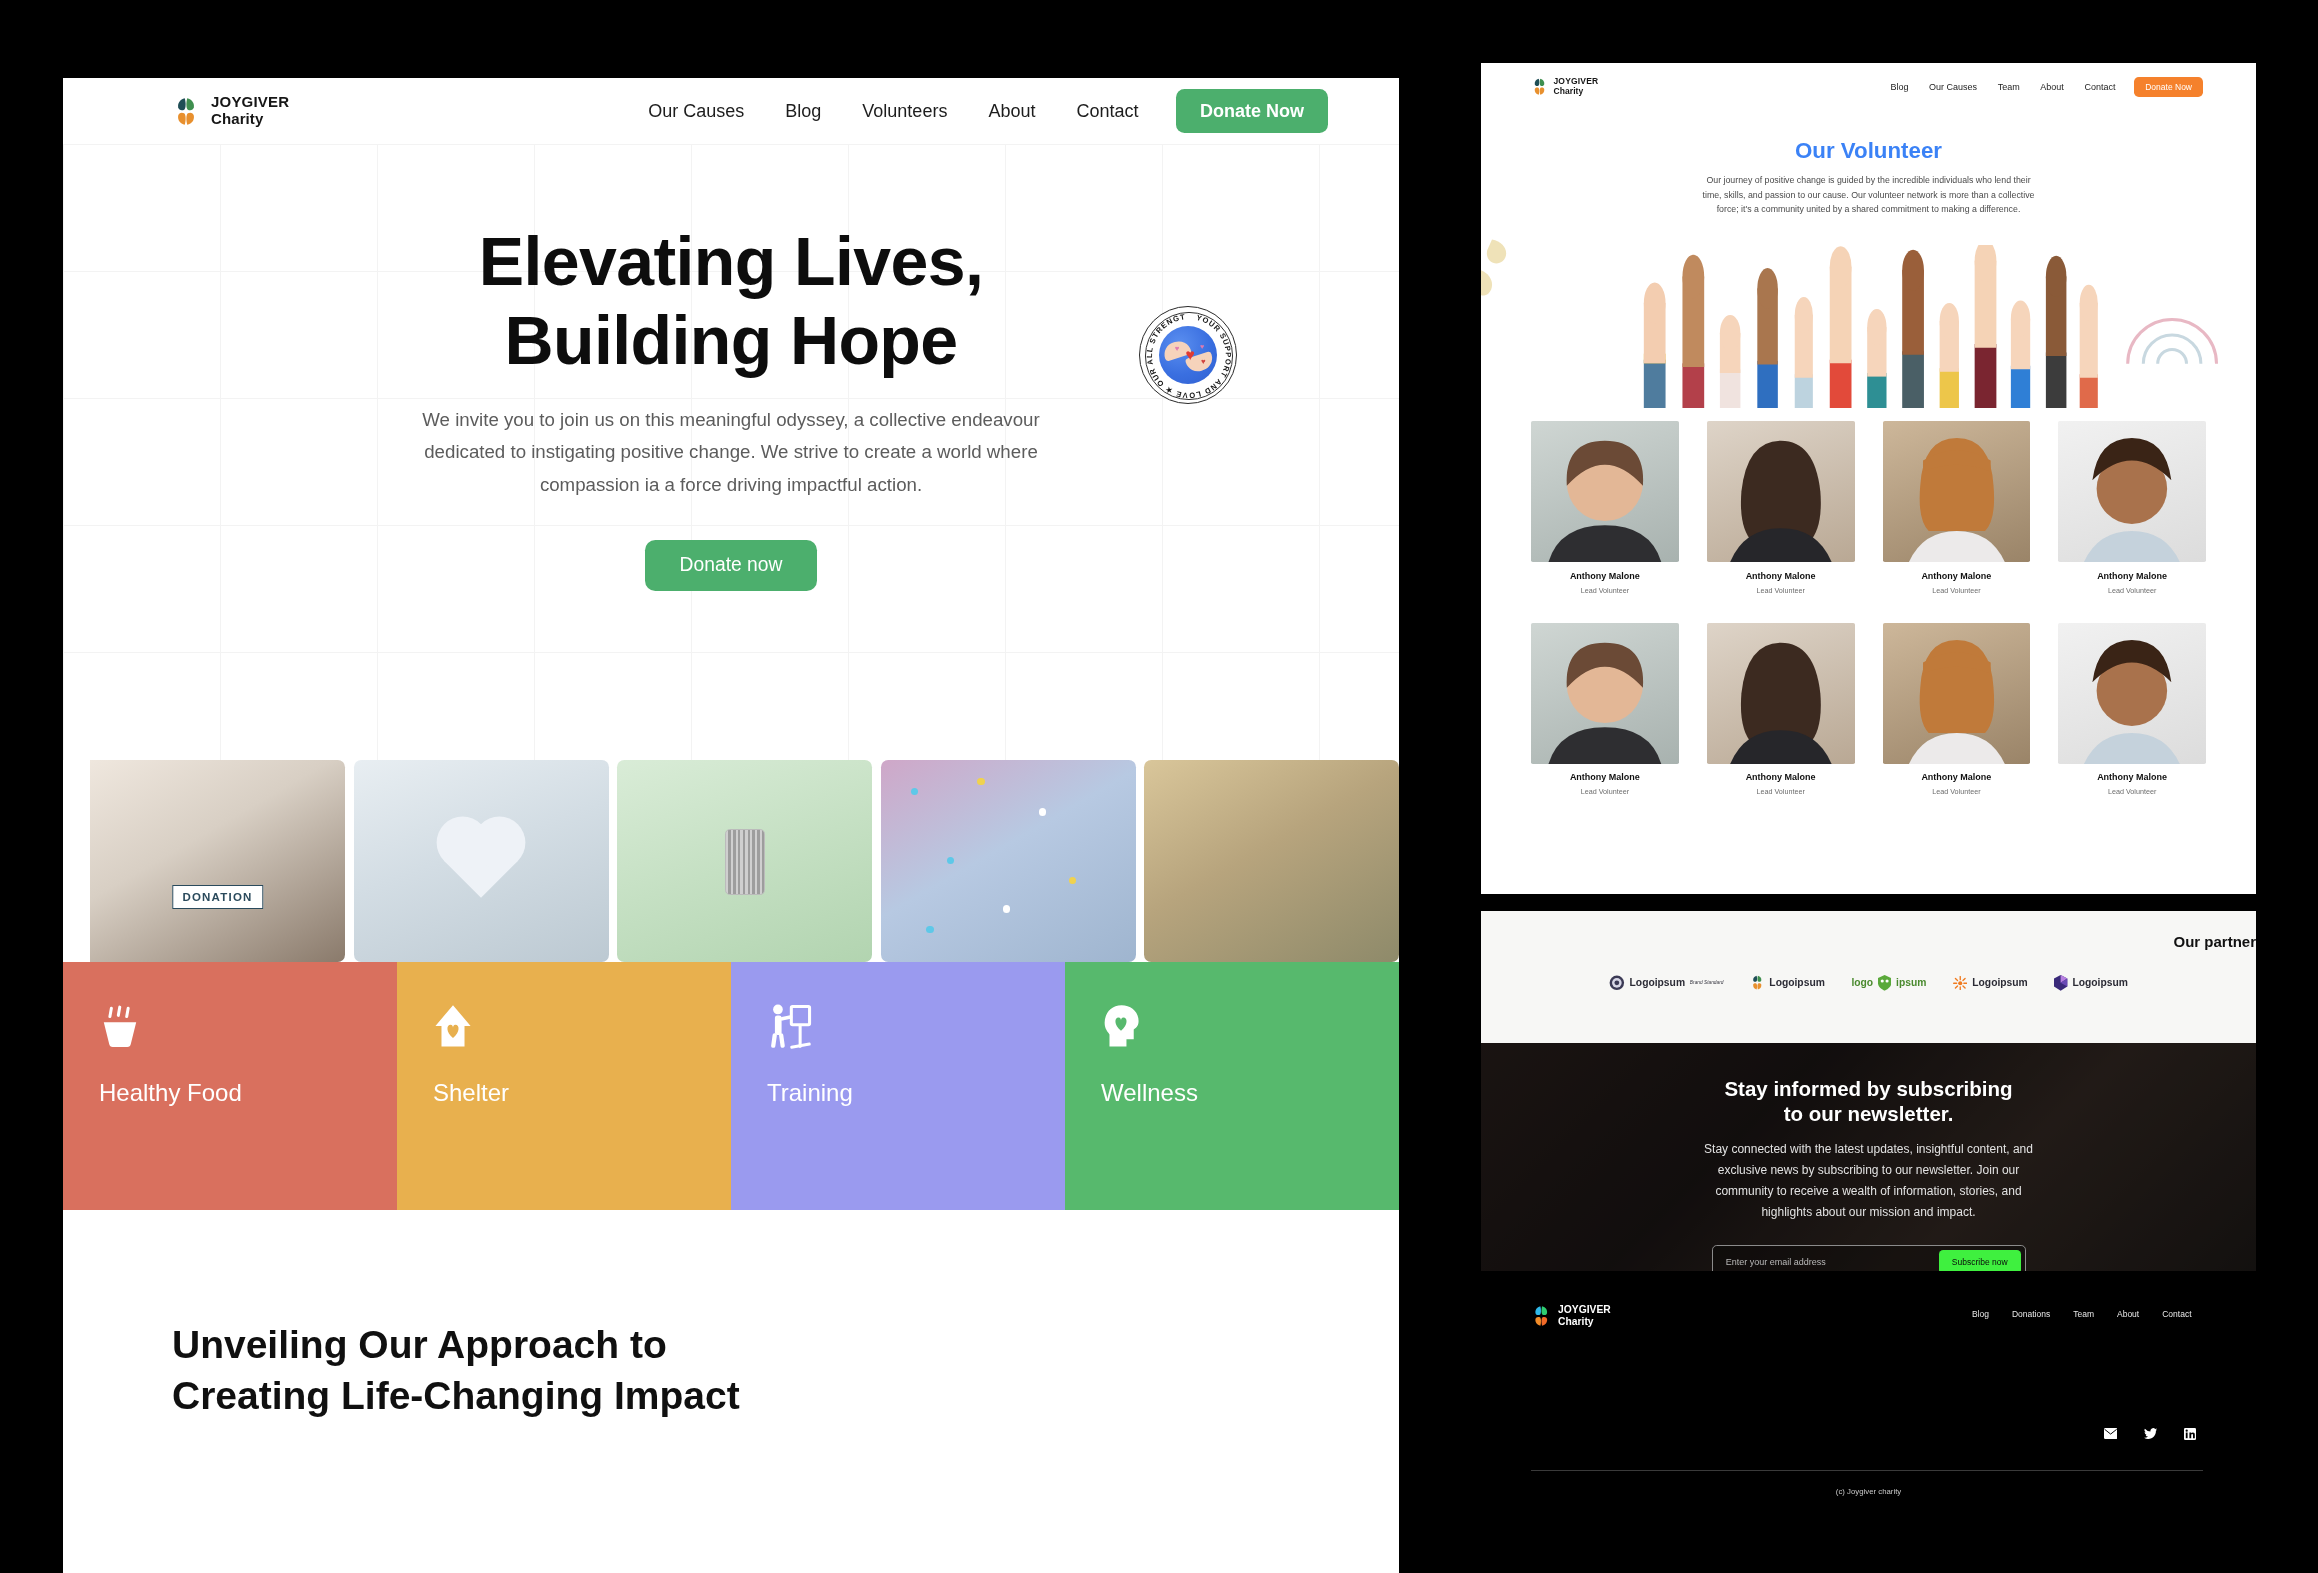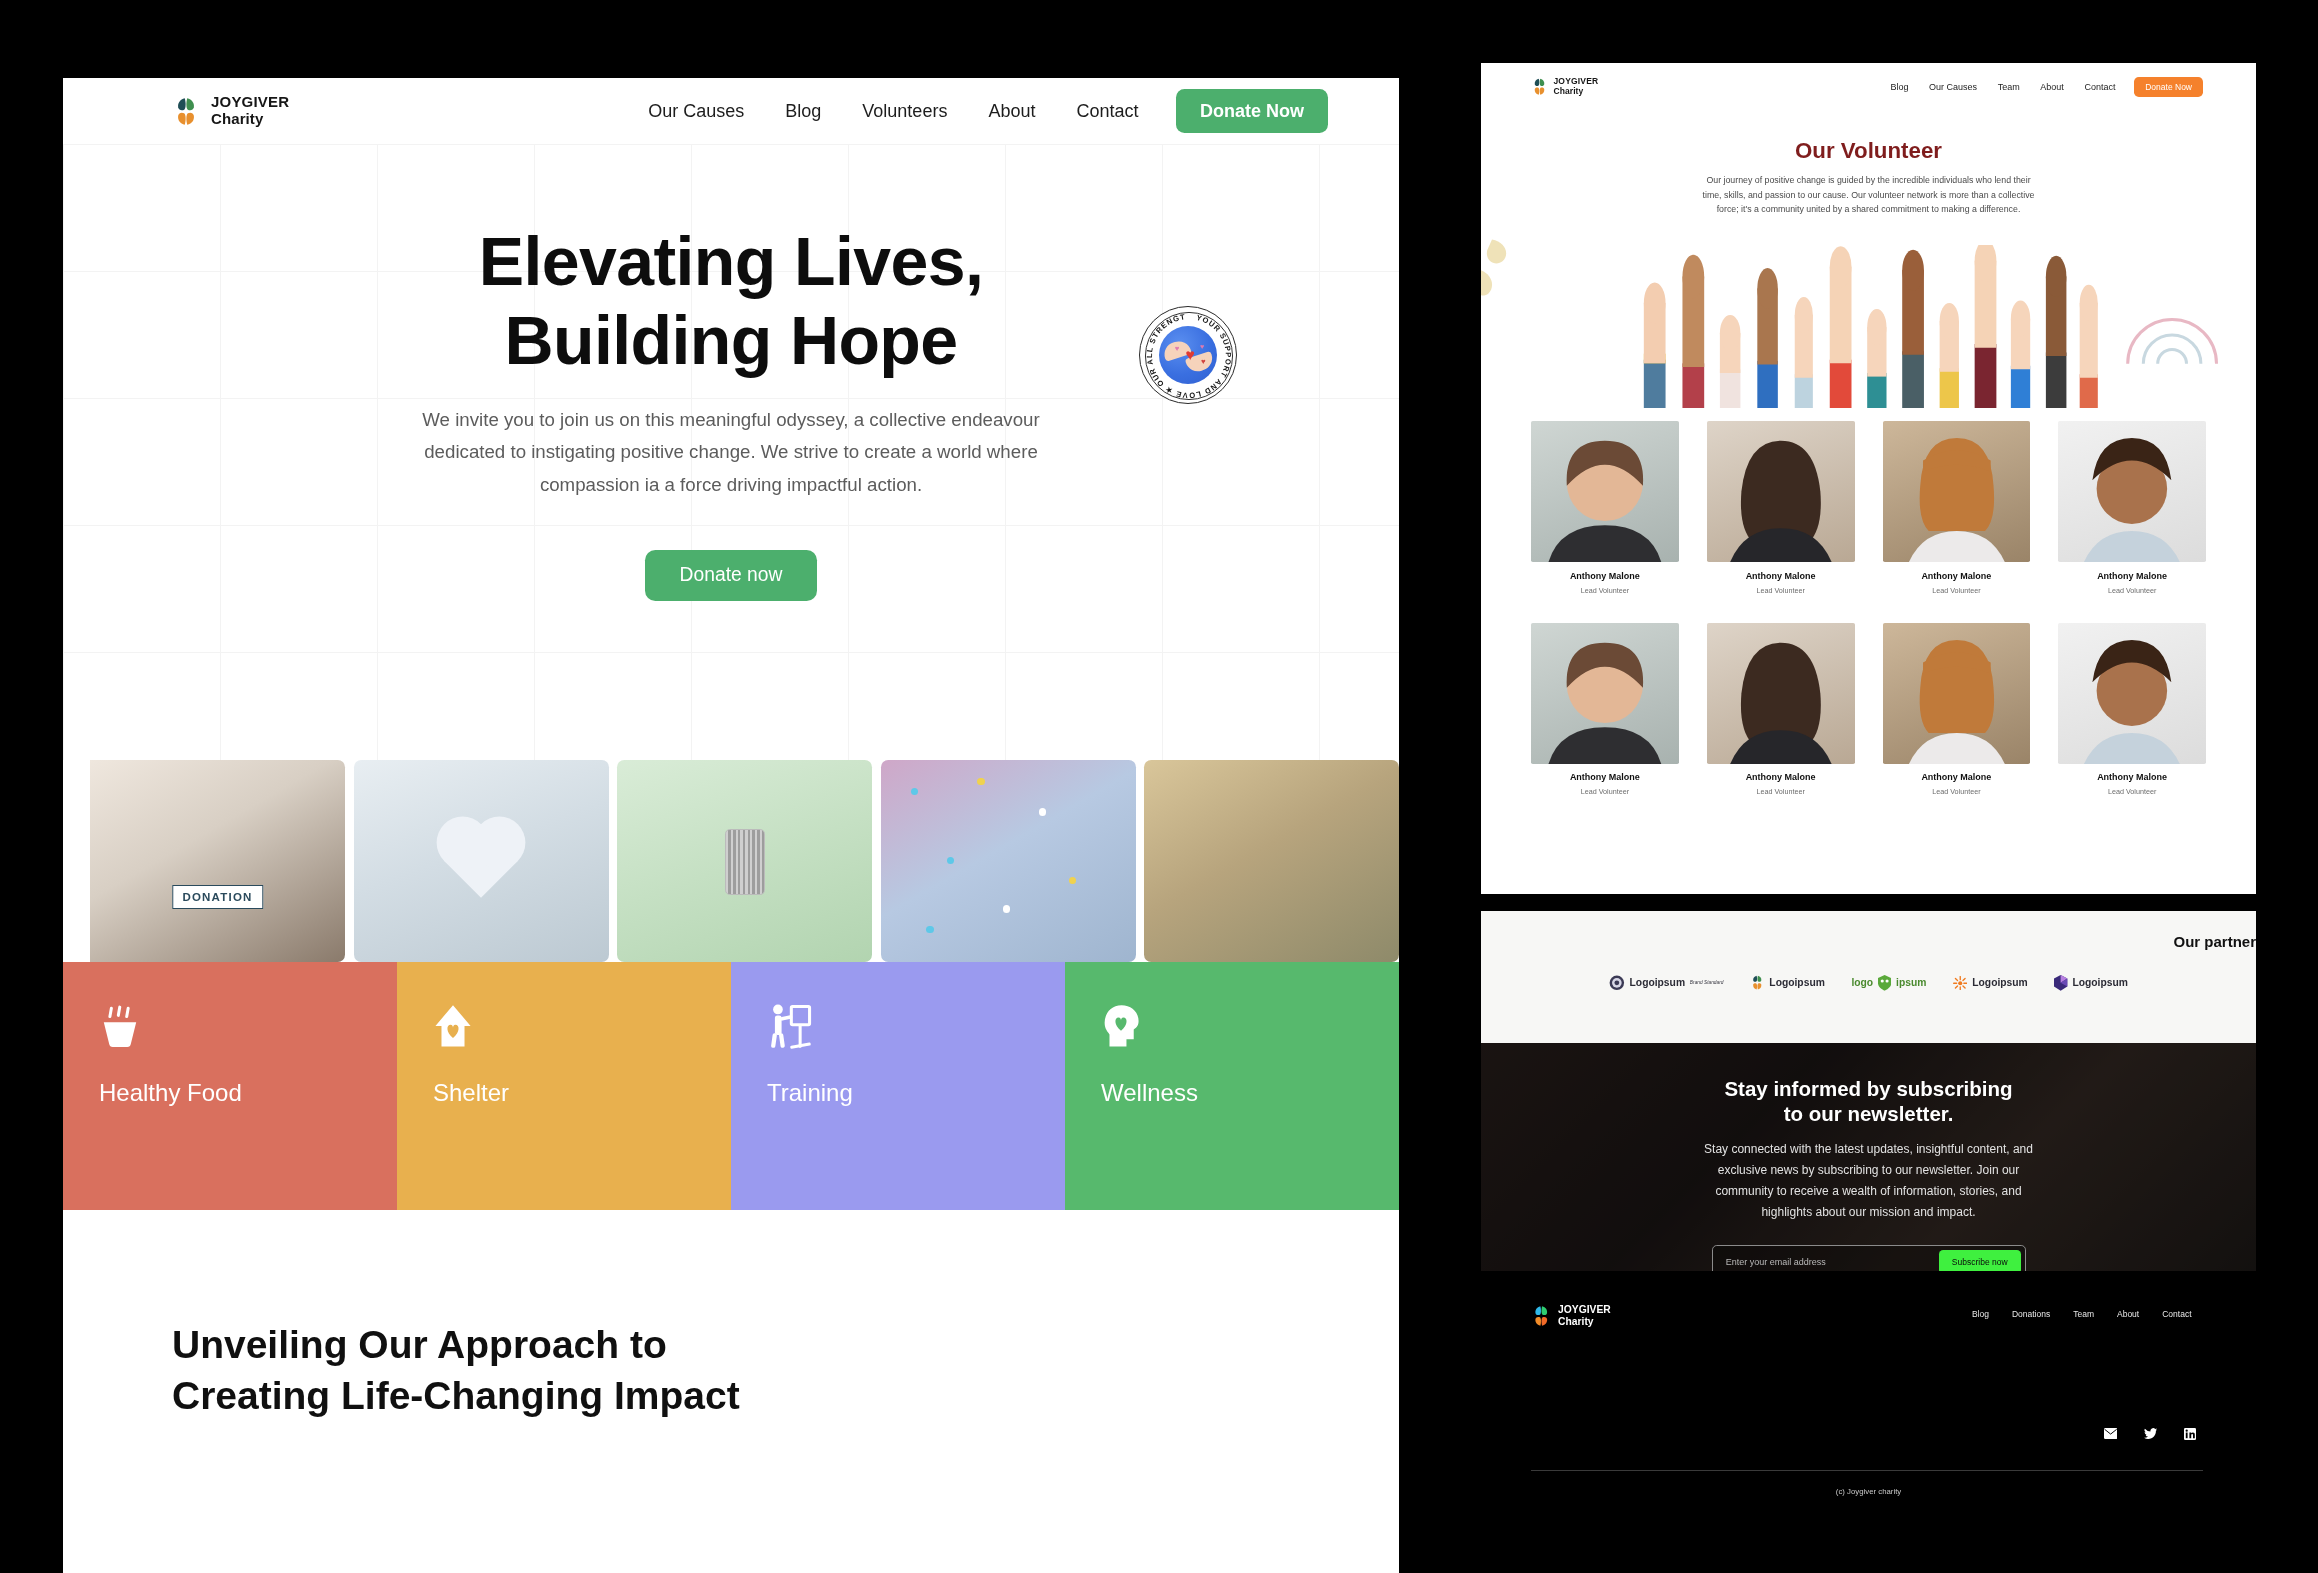--- a/index.html
+++ b/index.html
@@ -44,21 +44,21 @@
       repeating-linear-gradient(to right, #f3f3f3 0 0.6px, transparent 0.6px 157px),
       repeating-linear-gradient(to bottom, #f3f3f3 0 0.6px, transparent 0.6px 127px);
     background-color:#fff;
   }
   .hero-inner{ padding-top:78px; text-align:center; }
   .hero h1{
     font-size:68px; line-height:1.16; font-weight:700;
     color:#0d0d0d; letter-spacing:-0.6px;
   }
   .hero p{
-    margin:24px auto 14px; width:652px;
+    margin:24px auto 4px; width:652px;
     font-size:18.7px; line-height:1.75; color:#5c5c5c;
   }
   .btn-donate-hero{
     margin-top:34px; background:#4caf6d; color:#fff;
     font-size:19.3px; border:none; border-radius:10.3px;
     padding:14.5px 35px; cursor:pointer;
   }
   .badge{
     position:absolute; right:162px; top:162px;
     width:98px; height:98px; border-radius:50%;
@@ -136,21 +136,21 @@
   }
   .rt-logo-mark{ width:17px; height:17.5px; position:relative; flex:none; }
   .rt-logo .l1,.rt-logo .l2{ font-size:8.5px; font-weight:700; color:#161616; line-height:1.15; }
   .rt-nav{ display:flex; align-items:center; }
   .rt-nav a{ font-size:9px; color:#1d1d1d; text-decoration:none; padding:0 10.3px; white-space:nowrap; }
   .btn-donate-orange{
     margin-left:8.5px; background:#f5812c; color:#fff; font-size:8.5px;
     border:none; border-radius:4.8px; padding:5.4px 11px; cursor:pointer; white-space:nowrap;
   }
   .vol-head{ text-align:center; padding-top:26.6px; }
-  .vol-head h2{ font-size:22.3px; font-weight:700; color:#7f1d1d; }
+  .vol-head h2{ font-size:22.3px; font-weight:700; color:#3b82f6; }
   .vol-head p{
     margin:9.7px auto 0; width:344px;
     font-size:8.8px; line-height:1.62; color:#4a4a4a;
   }
   .hands-wrap{ position:relative; height:181px; margin-top:11px; }
   .leaf-deco{ position:absolute; left:-13.3px; top:6px; width:72px; height:103px; }
   .rainbow{ position:absolute; right:30px; top:60px; width:106px; height:78px; }
   .hands{ position:absolute; left:50%; bottom:0; transform:translateX(-50%); width:477px; height:163px; }
   .vol-grid{
     display:grid; grid-template-columns:repeat(4,1fr); gap:28px;

